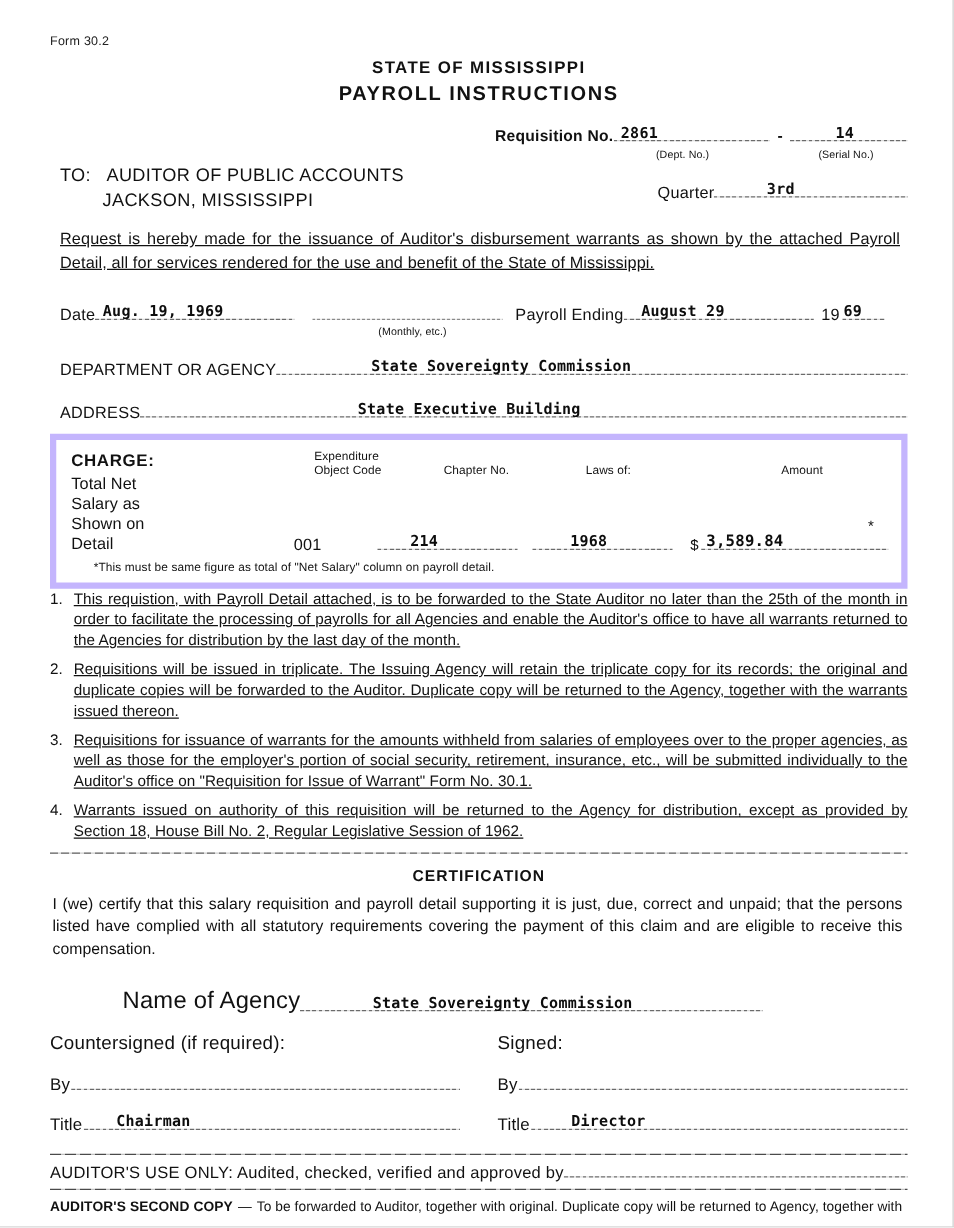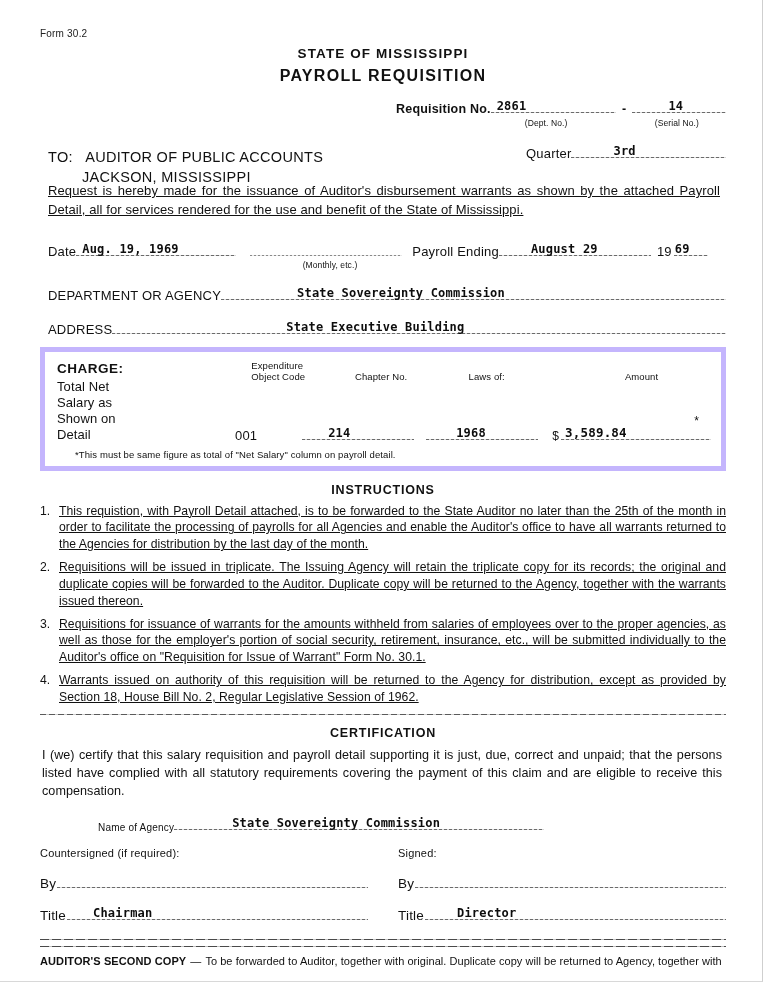--- a/index.html
+++ b/index.html
@@ -78,40 +78,40 @@
   .sec-title{text-align:center;font-weight:bold;font-size:12.5px;letter-spacing:.8px;margin:12px 0 6px;}
   ol.instr{margin:0;padding:0;list-style:none;}
   ol.instr li{display:flex;font-size:12.2px;line-height:1.38;margin-bottom:6px;letter-spacing:.05px;}
   ol.instr li .num{width:19px;flex:0 0 19px;}
   ol.instr li .txt{flex:1 1 auto;text-align:justify;text-decoration:underline;}
 
   
   .cert-body{font-size:12.6px;line-height:1.45;text-align:justify;letter-spacing:.05px;}
   .sig-cols{display:flex;gap:30px;margin-top:14px;}
   .sig-col{flex:1 1 0;}
-  .sig-head{font-size:11px;letter-spacing:.2px;}
+  .sig-head{font-size:15px;letter-spacing:.2px;}
   .sig-row{display:flex;align-items:flex-end;margin-top:17px;}
   .sig-row .lbl{padding-right:1px;}
 
   .auditor-line{display:flex;align-items:flex-end;font-size:13.2px;letter-spacing:.2px;margin-top:6px;}
   .copy-note{display:flex;font-size:11px;line-height:1.35;margin-top:7px;letter-spacing:.05px;}
   .copy-note b{font-weight:bold;white-space:nowrap;letter-spacing:.1px;}
   .copy-note .ctxt{padding-left:4px;}
 </style>
 </head>
 <body>
 
 <div class="page">
  <div class="sheet">
 
   <div class="hdr" style="height:140px;">
     <div class="form-id">Form 30.2</div>
 
     <div class="ttl1" style="margin-top:7px;">STATE OF MISSISSIPPI</div>
-    <div class="ttl2">PAYROLL REQUISITION</div>
+    <div class="ttl2">PAYROLL INSTRUCTIONS</div>
 
     <div class="req-line">
       <div class="row">
         <span class="lbl-b">Requisition No.</span>
         <div class="onrule" style="width:150px;">
           <div class="rule"></div>
           <span class="typed val" style="left:6px;">2861</span>
         </div>
         <span class="lbl-b" style="padding:0 6px;">-</span>
         <div class="onrule" style="width:112px;">
@@ -128,21 +128,21 @@
     </div>
 
     <div class="qtr-line row">
       <span class="lbl">Quarter</span>
       <div class="onrule" style="flex:1 1 auto;">
         <div class="rule"></div>
         <span class="typed val" style="left:42px;">3rd</span>
       </div>
     </div>
 
-    <div class="to-block" style="position:absolute;left:8px;top:120px;">
+    <div class="to-block" style="position:absolute;left:8px;top:104px;">
       <div>
         <span>TO:</span>
         <span style="padding-left:8px;">AUDITOR OF PUBLIC ACCOUNTS</span>
       </div>
       <div style="padding-left:34px;">JACKSON, MISSISSIPPI</div>
     </div>
   </div>
 
   <div class="body-text" style="margin-top:14px;padding:0 6px 0 8px;">Request is hereby made for the issuance of Auditor's disbursement warrants as shown by the attached Payroll Detail, all for services rendered for the use and benefit of the State of Mississippi.</div>
 
@@ -153,21 +153,21 @@
       <span class="typed val" style="left:6px;">Aug. 19, 1969</span>
     </div>
     <span style="width:14px;"></span>
     <div class="onrule" style="width:152px;">
       <div class="rule thin"></div>
     </div>
     <span style="width:10px;"></span>
     <span class="lbl">Payroll Ending</span>
     <div class="onrule" style="width:152px;">
       <div class="rule"></div>
-      <span class="typed val" style="left:32px;">August 29</span>
+      <span class="typed val" style="left:14px;">August 29</span>
     </div>
     <span class="lbl" style="padding:0 2px 0 6px;">19</span>
     <div class="onrule" style="width:34px;">
       <div class="rule"></div>
       <span class="typed val" style="left:1px;">69</span>
     </div>
   </div>
   <div class="row" style="margin-top:1px;padding-left:8px;">
     <span style="width:206px;"></span>
     <span class="tiny-c" style="width:152px;">(Monthly, etc.)</span>
@@ -232,21 +232,20 @@
         <div class="onrule" style="width:150px;">
           <div class="rule"></div>
           <span class="typed val" style="left:4px;font-size:12.5px;">3,589.84</span>
         </div>
       </div>
     </div>
 
     <div class="footnote">*This must be same figure as total of "Net Salary" column on payroll detail.</div>
   </div>
 
-  <div class="sec-title">INSTRUCTIONS</div>
   <ol class="instr">
     <li>
       <span class="num">1.</span>
       <span class="txt">This requistion, with Payroll Detail attached, is to be forwarded to the State Auditor no later than the 25th of the month in order to facilitate the processing of payrolls for all Agencies and enable the Auditor's office to have all warrants returned to the Agencies for distribution by the last day of the month.</span>
     </li>
     <li>
       <span class="num">2.</span>
       <span class="txt">Requisitions will be issued in triplicate.  The Issuing Agency will retain the triplicate copy for its records; the original and duplicate copies will be forwarded to the Auditor.  Duplicate copy will be returned to the Agency, together with the warrants issued thereon.</span>
     </li>
     <li>
@@ -258,21 +257,21 @@
       <span class="txt">Warrants issued on authority of this requisition will be returned to the Agency for distribution, except as provided by Section 18, House Bill No. 2, Regular Legislative Session of 1962.</span>
     </li>
   </ol>
 
   <div class="hr" style="margin-top:8px;"></div>
 
   <div class="sec-title" style="margin-top:11px;">CERTIFICATION</div>
   <div class="cert-body" style="padding:0 4px 0 2px;">I (we) certify that this salary requisition and payroll detail supporting it is just, due, correct and unpaid; that the persons listed have complied with all statutory requirements covering the payment of this claim and are eligible to receive this compensation.</div>
 
   <div class="row" style="margin-top:22px;padding-left:58px;">
-    <span class="lbl" style="font-size:10px;">Name of Agency</span>
+    <span class="lbl" style="font-size:19px;">Name of Agency</span>
     <div class="onrule" style="width:370px;">
       <div class="rule"></div>
       <span class="typed val" style="left:58px;">State Sovereignty Commission</span>
     </div>
   </div>
 
   <div class="sig-cols">
     <div class="sig-col">
       <div class="sig-head">Countersigned (if required):</div>
       <div class="sig-row">
@@ -303,20 +302,26 @@
         <div class="onrule" style="flex:1 1 auto;">
           <div class="rule"></div>
           <span class="typed val" style="left:32px;">Director</span>
         </div>
       </div>
     </div>
   </div>
 
   <div class="hr2" style="margin-top:16px;"></div>
 
+  <div class="auditor-line">
+    <span>AUDITOR'S USE ONLY: Audited, checked, verified and approved by</span>
+    <div class="onrule" style="flex:1 1 auto;">
+          <div class="rule"></div>
+        </div>
+  </div>
 
   <div class="hr2" style="margin-top:6px;"></div>
 
   <div class="copy-note">
     <b>AUDITOR'S SECOND COPY</b>
     <span class="ctxt">—</span>
     <span class="ctxt">
       <span>To be forwarded to Auditor, together with original.  Duplicate copy will be returned to Agency, together with</span>
       
     </span>

